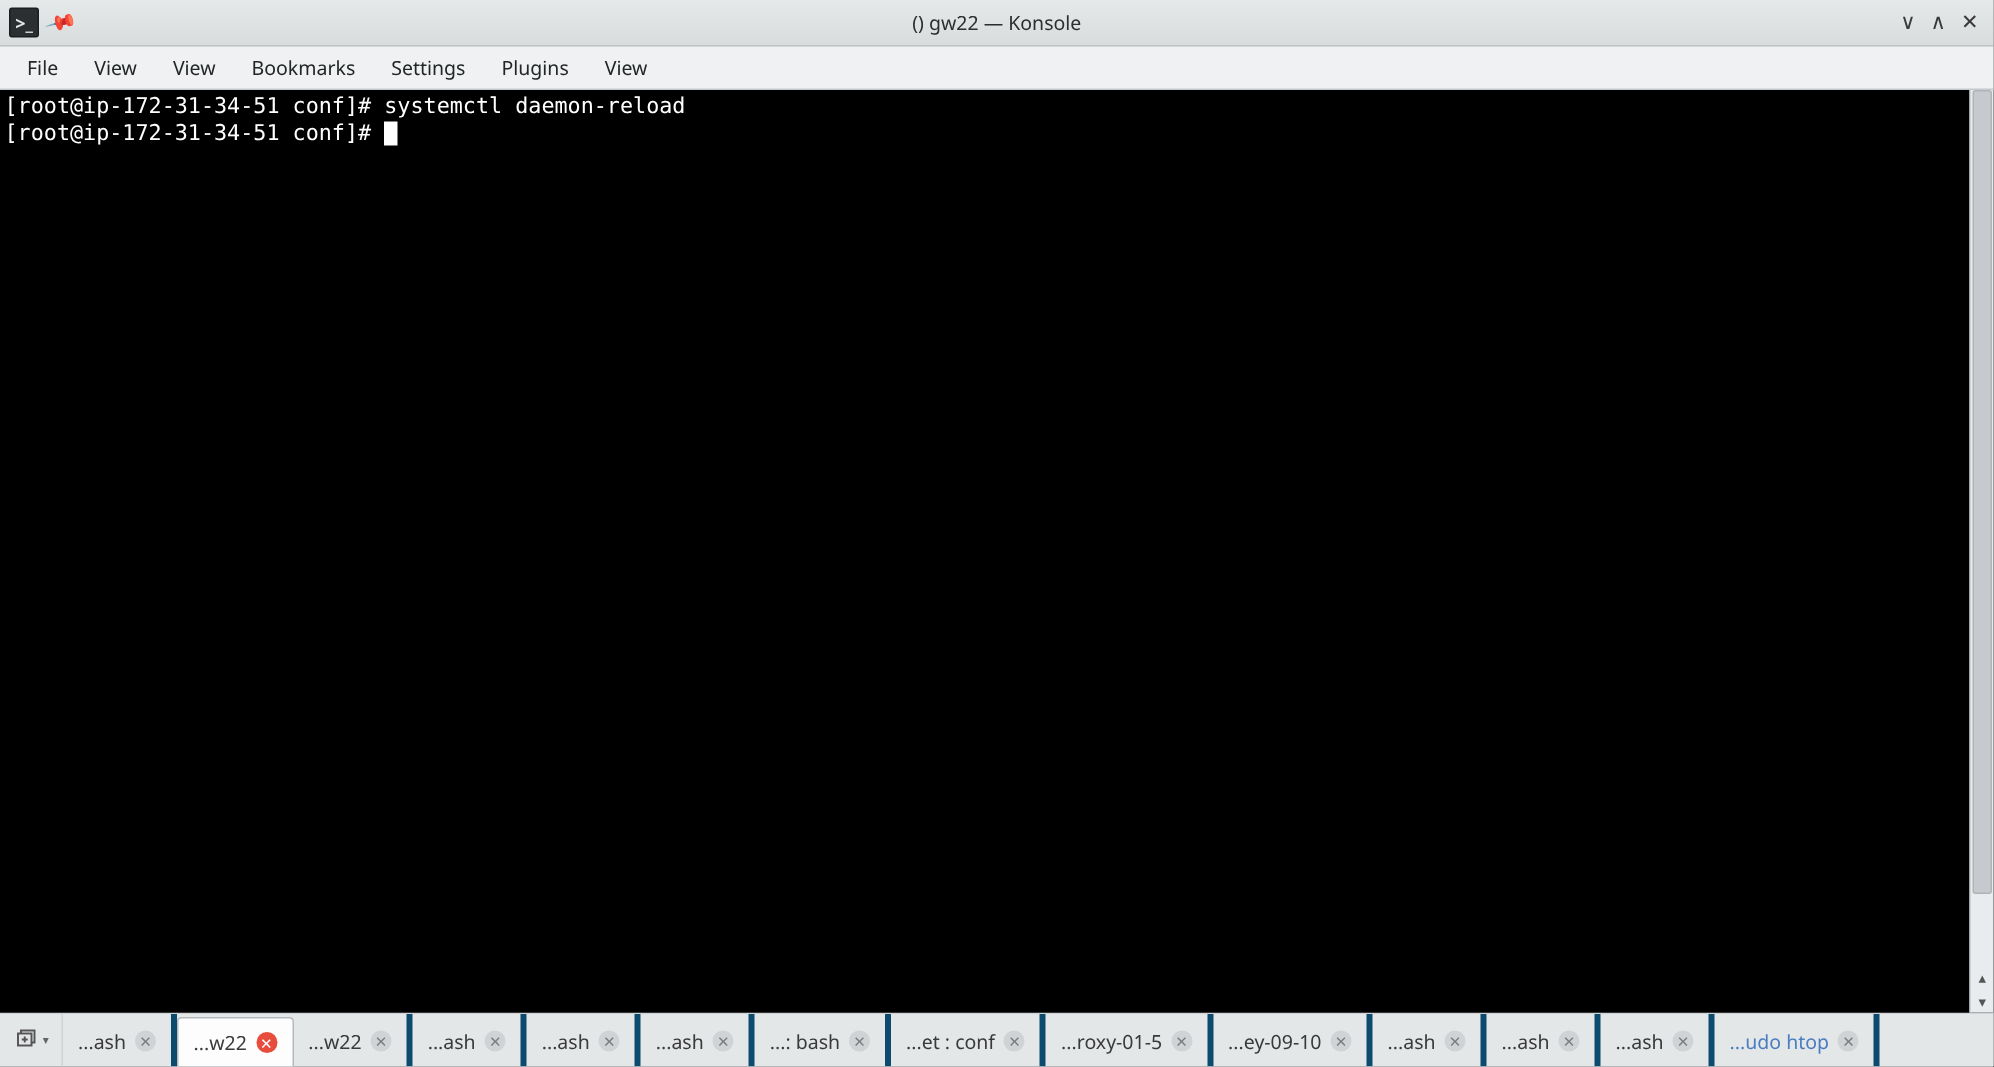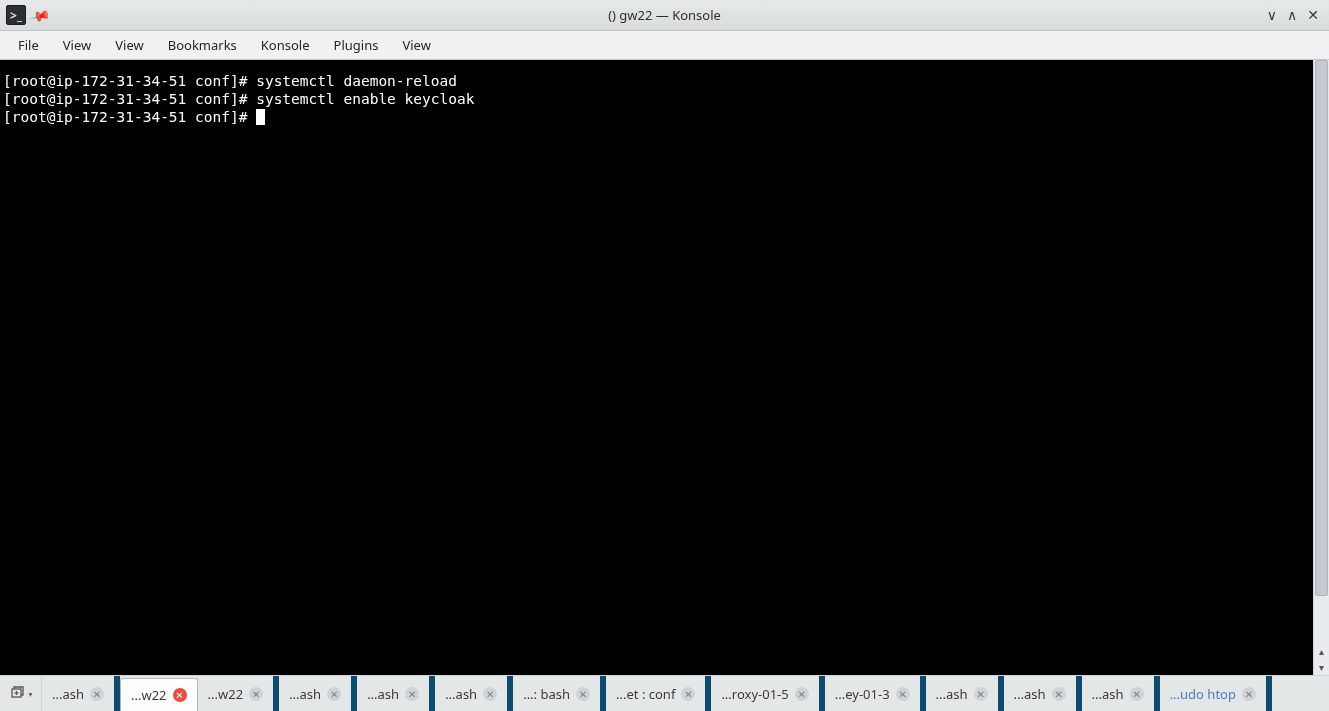--- a/index.html
+++ b/index.html
@@ -44,21 +44,21 @@
     position: relative; width: 100%;
     height: calc(100% - 31px - 29px - 36px);
     background: #000;
     display: flex;
   }
   .terminal {
     flex: 1;
     background: #000; color: #fff;
     font-family: "DejaVu Sans Mono", "Liberation Mono", monospace;
     font-size: 14.5px; line-height: 18px;
-    padding: 12px 3px;
+    padding: 2px 3px;
     white-space: pre; overflow: hidden;
   }
   .terminal .line { display: block; }
   .cursor {
     display: inline-block; width: 9px; height: 16px;
     background: #fff; vertical-align: text-bottom; margin-left: 0px;
   }
   
   .vscrollbar {
     width: 16px; background: #e9ecee;
@@ -87,21 +87,21 @@
     padding-left: 2px;
   }
   .newtab-btn {
     width: 40px; display: flex; align-items: center; justify-content: center;
     border-right: 1px solid #d0d4d6; cursor: pointer; gap: 2px;
     color: #444;
   }
   .newtab-btn .small-chev { font-size: 8px; color: #666; }
   .tab {
     display: flex; align-items: center; gap: 6px;
-    padding: 0 10px; border-right: 6px solid #0c4a6e;
+    padding: 0 10px; border-right: 4px solid #0c4a6e;
     cursor: pointer; white-space: nowrap;
     min-width: 70px; justify-content: center;
   }
   .tab.active {
     background: #fdfdfd;
     border: 1px solid #b5b9bb; border-bottom: 1px solid #fdfdfd;
     border-radius: 3px 3px 0 0;
     margin-top: 2px; margin-bottom: -1px;
   }
   .tab .tab-close {
@@ -128,27 +128,27 @@
     <span class="chevron-up"></span>
     <span class="close-x"></span>
   </div>
 </div>
 
 <div class="menubar" id="menubar">
     <div class="menu-item">File</div>
     <div class="menu-item">View</div>
     <div class="menu-item">View</div>
     <div class="menu-item">Bookmarks</div>
-    <div class="menu-item">Konsole</div>
+    <div class="menu-item">Settings</div>
     <div class="menu-item">Plugins</div>
     <div class="menu-item">View</div>
   </div>
 
 <div class="terminal-wrap">
-  <div class="terminal" id="terminal"><span class="line"><span>[root@ip-172-31-34-51 conf]# </span><span>systemctl daemon-reload</span></span><span class="line"><span>[root@ip-172-31-34-51 conf]# </span><span>systemctl enable keycloak</span></span><span class="line"><span>[root@ip-172-31-34-51 conf]# </span><span></span><span class="cursor"></span></span></div>
+  <div class="terminal" id="terminal"><span class="line"><span>[root@ip-172-31-34-51 conf]# </span><span>systemctl daemon-reload</span></span><span class="line"><span>[root@ip-172-31-34-51 conf]# </span><span></span><span class="cursor"></span></span></div>
   <div class="vscrollbar">
     <div class="vscroll-track">
       <div class="vscroll-thumb"></div>
     </div>
     <div class="vscroll-arrow">▴</div>
     <div class="vscroll-arrow">▾</div>
   </div>
 </div>
 
 <div class="tabbar">
@@ -194,21 +194,21 @@
       </div>
       <div class="tab">
         <span class="tab-label">...et : conf</span>
         <span class="tab-close gray" style="background: rgb(208, 211, 213); border-radius: 50%; width: 14px; height: 14px; color: rgb(122, 125, 127);">✕</span>
       </div>
       <div class="tab">
         <span class="tab-label">...roxy-01-5</span>
         <span class="tab-close gray" style="background: rgb(208, 211, 213); border-radius: 50%; width: 14px; height: 14px; color: rgb(122, 125, 127);">✕</span>
       </div>
       <div class="tab">
-        <span class="tab-label">...ey-01-3</span>
+        <span class="tab-label">...ey-09-10</span>
         <span class="tab-close gray" style="background: rgb(208, 211, 213); border-radius: 50%; width: 14px; height: 14px; color: rgb(122, 125, 127);">✕</span>
       </div>
       <div class="tab">
         <span class="tab-label">...ash</span>
         <span class="tab-close gray" style="background: rgb(208, 211, 213); border-radius: 50%; width: 14px; height: 14px; color: rgb(122, 125, 127);">✕</span>
       </div>
       <div class="tab">
         <span class="tab-label">...ash</span>
         <span class="tab-close gray" style="background: rgb(208, 211, 213); border-radius: 50%; width: 14px; height: 14px; color: rgb(122, 125, 127);">✕</span>
       </div>

